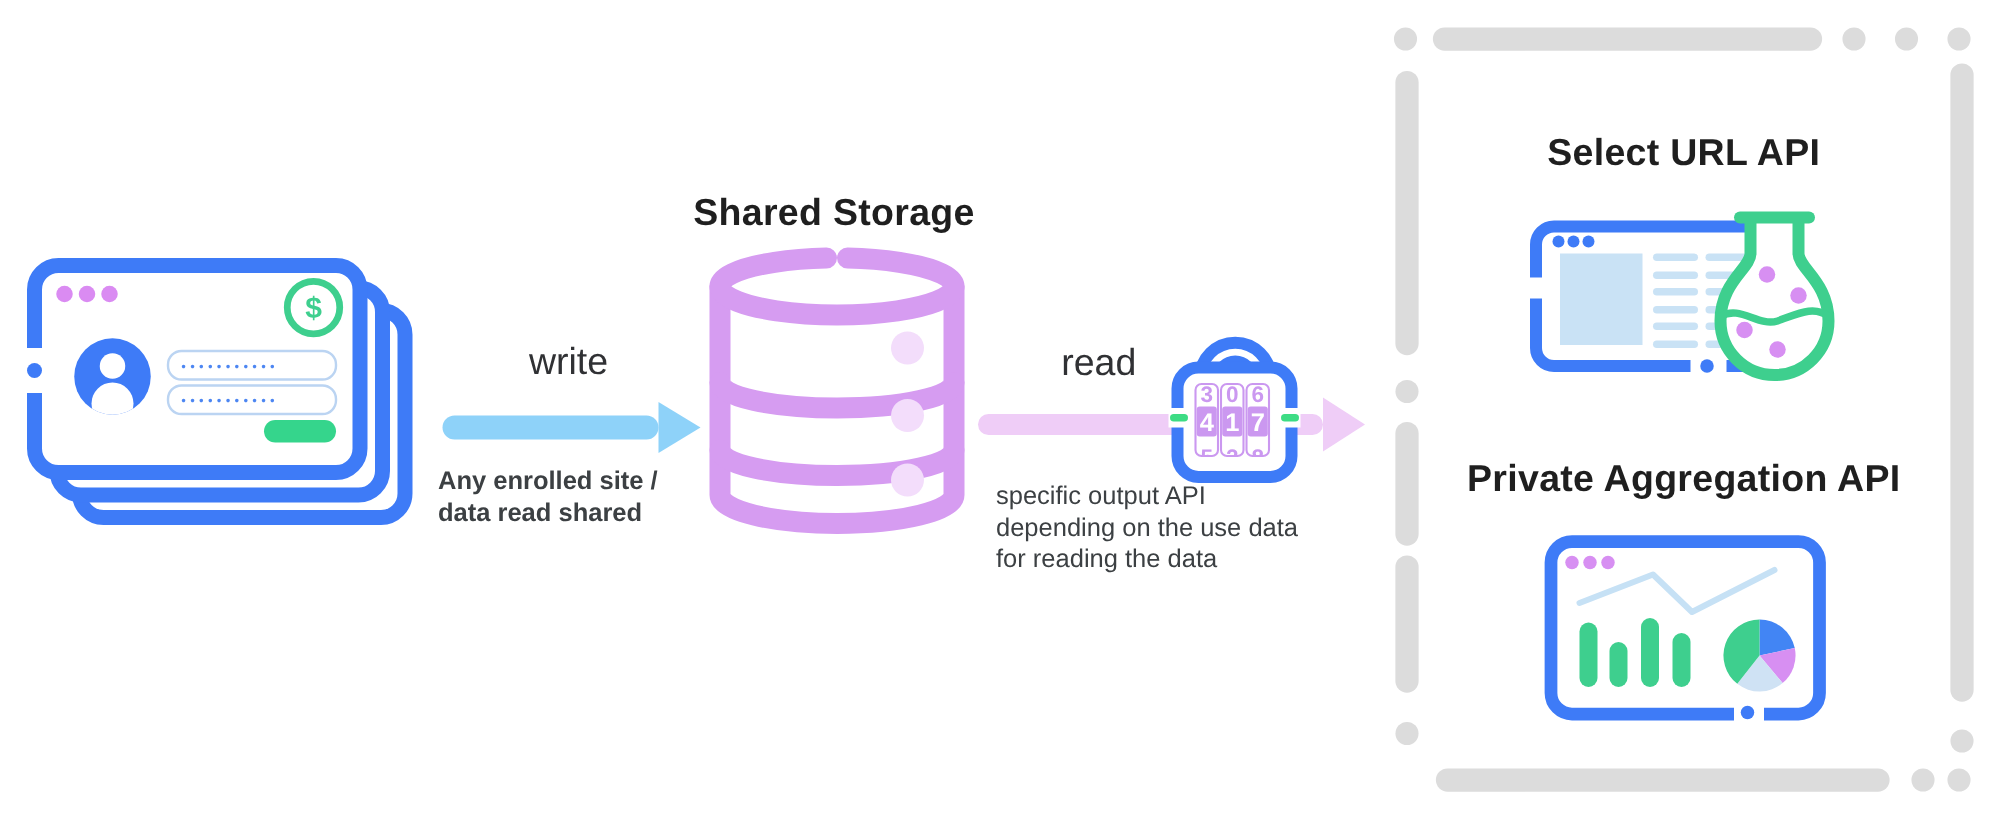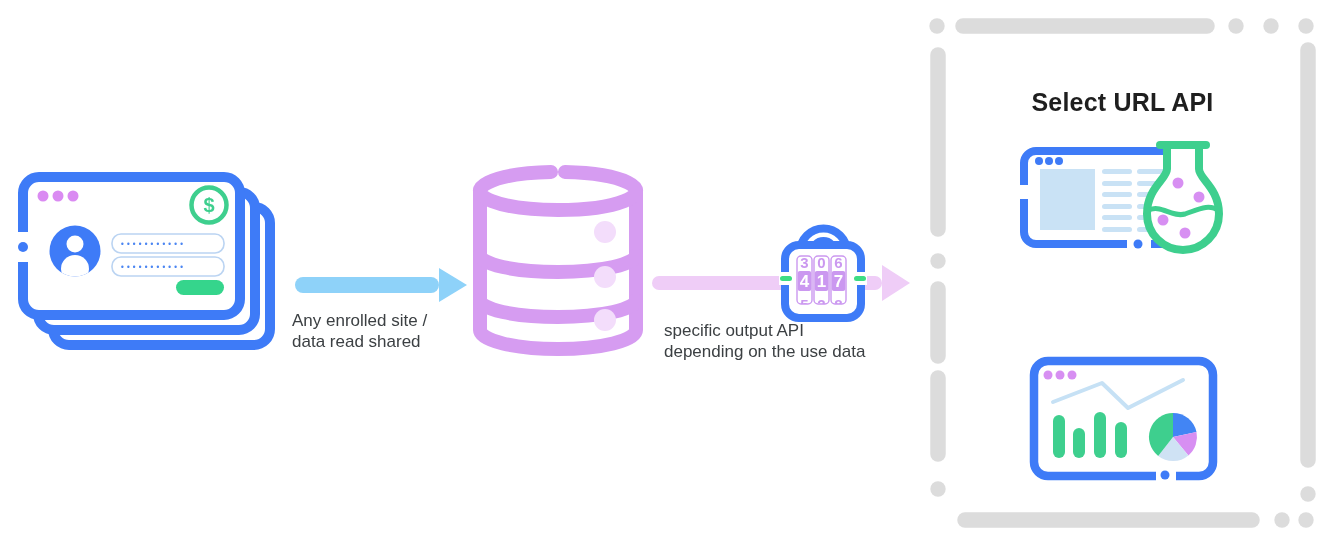--- a/index.html
+++ b/index.html
@@ -63,46 +63,49 @@
       <text x="106" y="81" font-size="8" letter-spacing="1.2" fill="#4C86F2" font-family="DejaVu Sans, sans-serif">•••••••••••</text>
     </g>
     <g>
       <rect x="98" y="91" width="112" height="19" rx="9" fill="#ffffff" stroke="#BBD4F2" stroke-width="1.6"></rect>
       <text x="106" y="104" font-size="8" letter-spacing="1.2" fill="#4C86F2" font-family="DejaVu Sans, sans-serif">•••••••••••</text>
     </g>
 
     <rect x="162" y="114" width="48" height="15" rx="7.5" fill="#35D58C"></rect>
   </svg>
 
+  <div class="abs flow-label" style="left:293px; top:227px; width:172px;">write</div>
 
   <svg class="abs" style="left:293px; top:267px;" width="175" height="36" viewBox="0 0 175 36">
     <rect x="2" y="10" width="144" height="16" rx="8" fill="#8ED2F9"></rect>
     <polygon points="146,1 174,18 146,35" fill="#8ED2F9"></polygon>
   </svg>
 
-  <div class="abs caption" style="left:292px; top:310px; width:190px;">
+  <div class="abs caption" style="left:292px; top:310px; width:190px;font-weight:bold;">
     <div>Any enrolled site /</div>
     <div>data read shared</div>
   </div>
 
+  <div class="abs heading" style="left:430px; top:128px; width:252px;">Shared Storage</div>
 
   <svg class="abs" style="left:470px; top:163px;" width="180" height="196" viewBox="0 0 180 196">
 
     <path d="M 10 28 L 10 167 A 78 19 0 0 0 166 167 L 166 28" fill="#ffffff" stroke="#D69CF1" stroke-width="14" stroke-linecap="round"></path>
 
     <path d="M 81 9 A 78 19 0 1 0 95 9" fill="#ffffff" stroke="#D69CF1" stroke-width="14" stroke-linecap="round"></path>
 
     <path d="M 10 92 A 78 17 0 0 0 166 92" fill="none" stroke="#D69CF1" stroke-width="14" stroke-linecap="round"></path>
     <path d="M 10 137 A 78 17 0 0 0 166 137" fill="none" stroke="#D69CF1" stroke-width="14" stroke-linecap="round"></path>
 
     <circle cx="135" cy="69" r="11" fill="#F3DDFB"></circle>
     <circle cx="135" cy="114" r="11" fill="#F3DDFB"></circle>
     <circle cx="135" cy="157" r="11" fill="#F3DDFB"></circle>
   </svg>
 
+  <div class="abs flow-label" style="left:650px; top:228px; width:165px;">read</div>
 
   <svg class="abs" style="left:650px; top:262px;" width="262" height="42" viewBox="0 0 262 42">
     <rect x="2" y="14" width="230" height="14" rx="7" fill="#EFCDF7"></rect>
     <polygon points="232,3 260,21 232,39" fill="#EFCDF7"></polygon>
   </svg>
 
   <svg class="abs" style="left:770px; top:198px;" width="112" height="132" viewBox="0 0 112 132">
 
     <path d="M 30 54 A 23.5 23.5 0 1 1 77 54" fill="none" stroke="#3E7BF7" stroke-width="8" stroke-linecap="round"></path>
     <path d="M 42 54 A 11.5 11.5 0 1 1 65 54" fill="none" stroke="#3E7BF7" stroke-width="7" stroke-linecap="round"></path>
@@ -139,20 +142,21 @@
       </g>
     </g>
 
     <rect x="10" y="78" width="12" height="5" rx="2.5" fill="#3DDC84"></rect>
     <rect x="84" y="78" width="12" height="5" rx="2.5" fill="#3DDC84"></rect>
   </svg>
 
   <div class="abs caption" style="left:664px; top:320px; width:245px;">
     <div>specific output API</div>
     <div>depending on the use data</div>
+    <div>for reading the data</div>
   </div>
 
   <svg class="abs" style="left:920px; top:8px;" width="405" height="540" viewBox="0 0 405 540">
     <g stroke="#DCDCDC" stroke-width="15.5" stroke-linecap="round" fill="#DCDCDC">
 
       <circle cx="17" cy="18" r="7.7" stroke="none"></circle>
       <line x1="43" y1="18" x2="287" y2="18"></line>
       <circle cx="316" cy="18" r="7.7" stroke="none"></circle>
       <circle cx="351" cy="18" r="7.7" stroke="none"></circle>
       <circle cx="386" cy="18" r="7.7" stroke="none"></circle>
@@ -210,20 +214,21 @@
       <path d="M152 13 V36 C152 46 132 55 132 81 a36 36 0 0 0 72 0 C204 55 184 46 184 36 V13" fill="#ffffff" stroke="#3ECF8E" stroke-width="8" stroke-linejoin="round" stroke-linecap="round"></path>
       <path d="M145 12 H191" stroke="#3ECF8E" stroke-width="8" stroke-linecap="round"></path>
       <path d="M132 78 C145 70 157 85 170 81 C182 77 194 70 204 78" fill="none" stroke="#3ECF8E" stroke-width="5" stroke-linecap="round"></path>
       <circle cx="163" cy="50" r="5.5" fill="#D78FF2"></circle>
       <circle cx="184" cy="64" r="5.5" fill="#D78FF2"></circle>
       <circle cx="148" cy="87" r="5.5" fill="#D78FF2"></circle>
       <circle cx="170" cy="100" r="5.5" fill="#D78FF2"></circle>
     </g>
   </svg>
 
+  <div class="abs heading" style="left:935px; top:305px; width:375px;">Private Aggregation API</div>
 
   <svg class="abs" style="left:1025px; top:350px;" width="200" height="135" viewBox="0 0 200 135">
 
     <rect x="9" y="11" width="179" height="115" rx="14" fill="#ffffff" stroke="#3E7BF7" stroke-width="8.5"></rect>
 
     <g>
       <circle cx="23" cy="25" r="4.5" fill="#D78FF2"></circle>
       <circle cx="35" cy="25" r="4.5" fill="#D78FF2"></circle>
       <circle cx="47" cy="25" r="4.5" fill="#D78FF2"></circle>
     </g>

